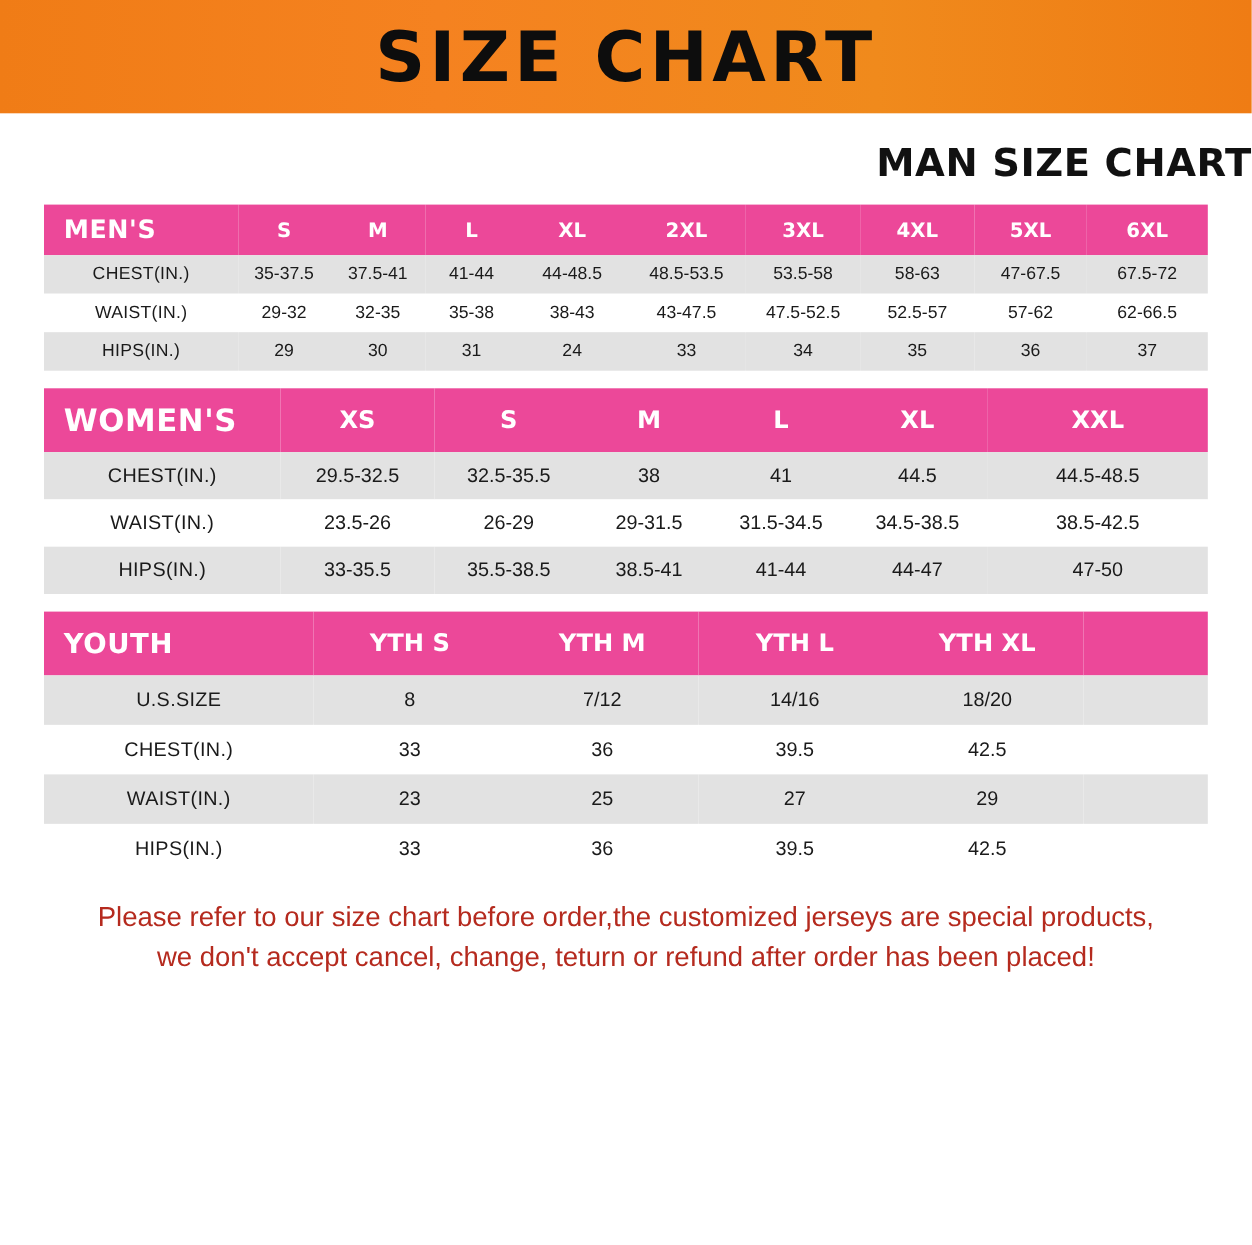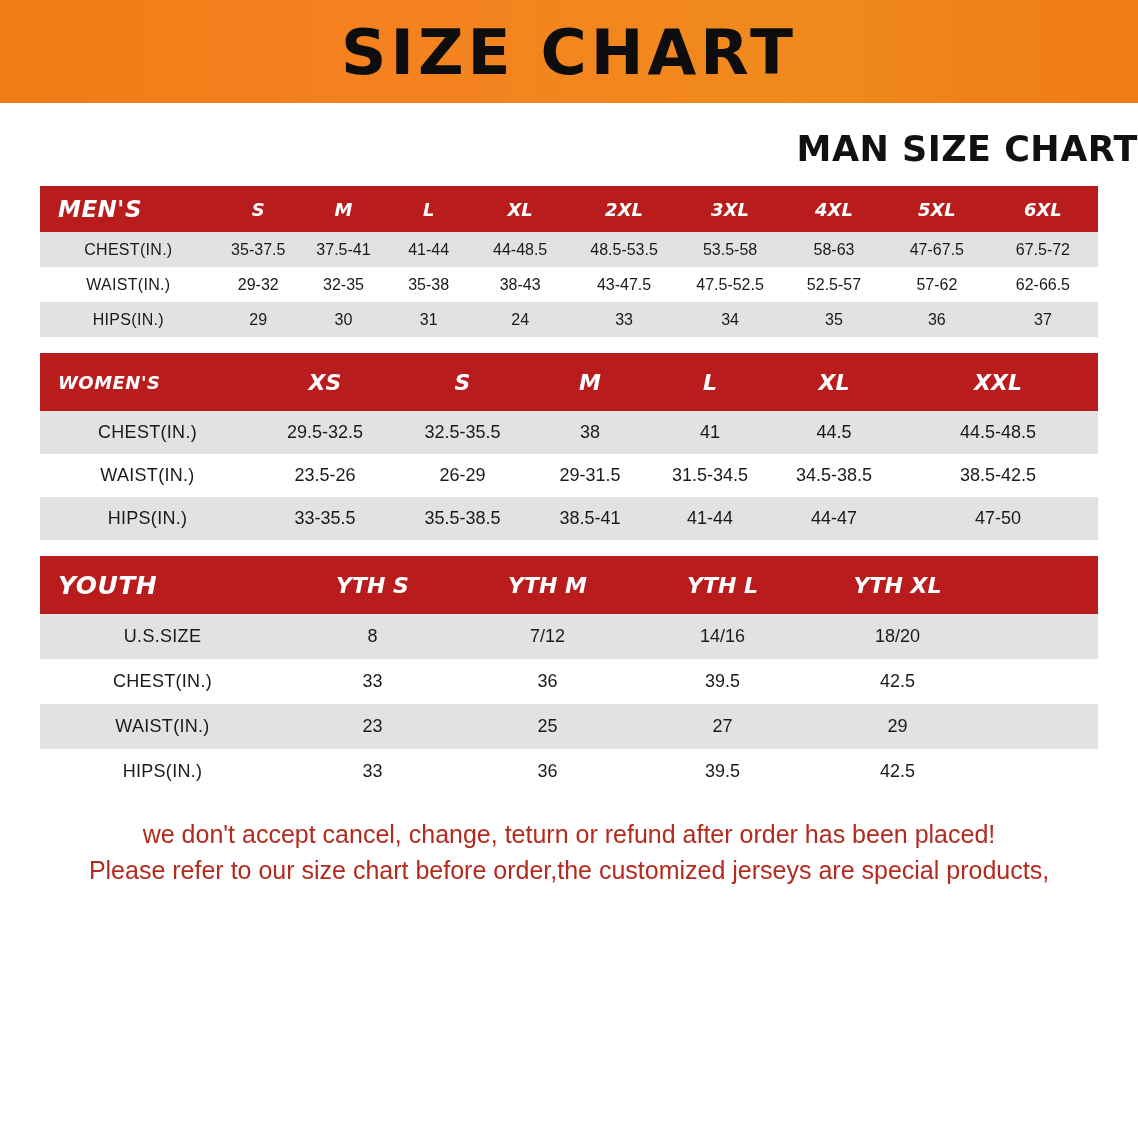--- a/index.html
+++ b/index.html
@@ -69,23 +69,22 @@
     width: 100%;
     border-collapse: collapse;
     table-layout: fixed;
   }
   table.chart td, table.chart th {
     padding: 0;
     margin: 0;
   }
   
   .hdr-row {
-    background: #b91c1c;
+    background: #ec4899;
     color: #ffffff;
-    font-style: italic;
   }
   .hdr-row th {
     height: 46px;
     font-family: "DejaVu Sans", sans-serif;
     font-weight: bold;
     font-size: 19px;
     color: #ffffff;
     text-align: center;
     vertical-align: middle;
   }
@@ -118,21 +117,21 @@
 
   
   #men-table { margin-top: 17px; }
   #men-table .hdr-row th { font-size: 18px; }
   #men-table .hdr-row th.rowlabel { font-size: 23px; }
   #men-table .body-row td { height: 35px; font-size: 16px; }
 
   
   #women-table { margin-top: 16px; }
   #women-table .hdr-row th { height: 58px; font-size: 22px; }
-  #women-table .hdr-row th.rowlabel { font-size: 18px; }
+  #women-table .hdr-row th.rowlabel { font-size: 28px; }
   #women-table .body-row td { height: 43px; font-size: 18px; }
 
   
   #youth-table { margin-top: 16px; }
   #youth-table .hdr-row th { height: 58px; font-size: 22px; }
   #youth-table .hdr-row th.rowlabel { font-size: 25px; }
   #youth-table .body-row td { height: 45px; font-size: 18px; }
 
   
   .note {
@@ -329,17 +328,17 @@
           <td>36</td>
           <td>39.5</td>
           <td>42.5</td>
           <td></td>
         </tr>
       </tbody>
     </table>
   </div>
 
   <div class="note">
+    <span class="note-line">Please refer to our size chart before order,the customized jerseys are special products,</span>
     <span class="note-line">we don't accept cancel, change, teturn or refund after order has been placed!</span>
-    <span class="note-line">Please refer to our size chart before order,the customized jerseys are special products,</span>
   </div>
 
 </div>
 
 </body></html>

